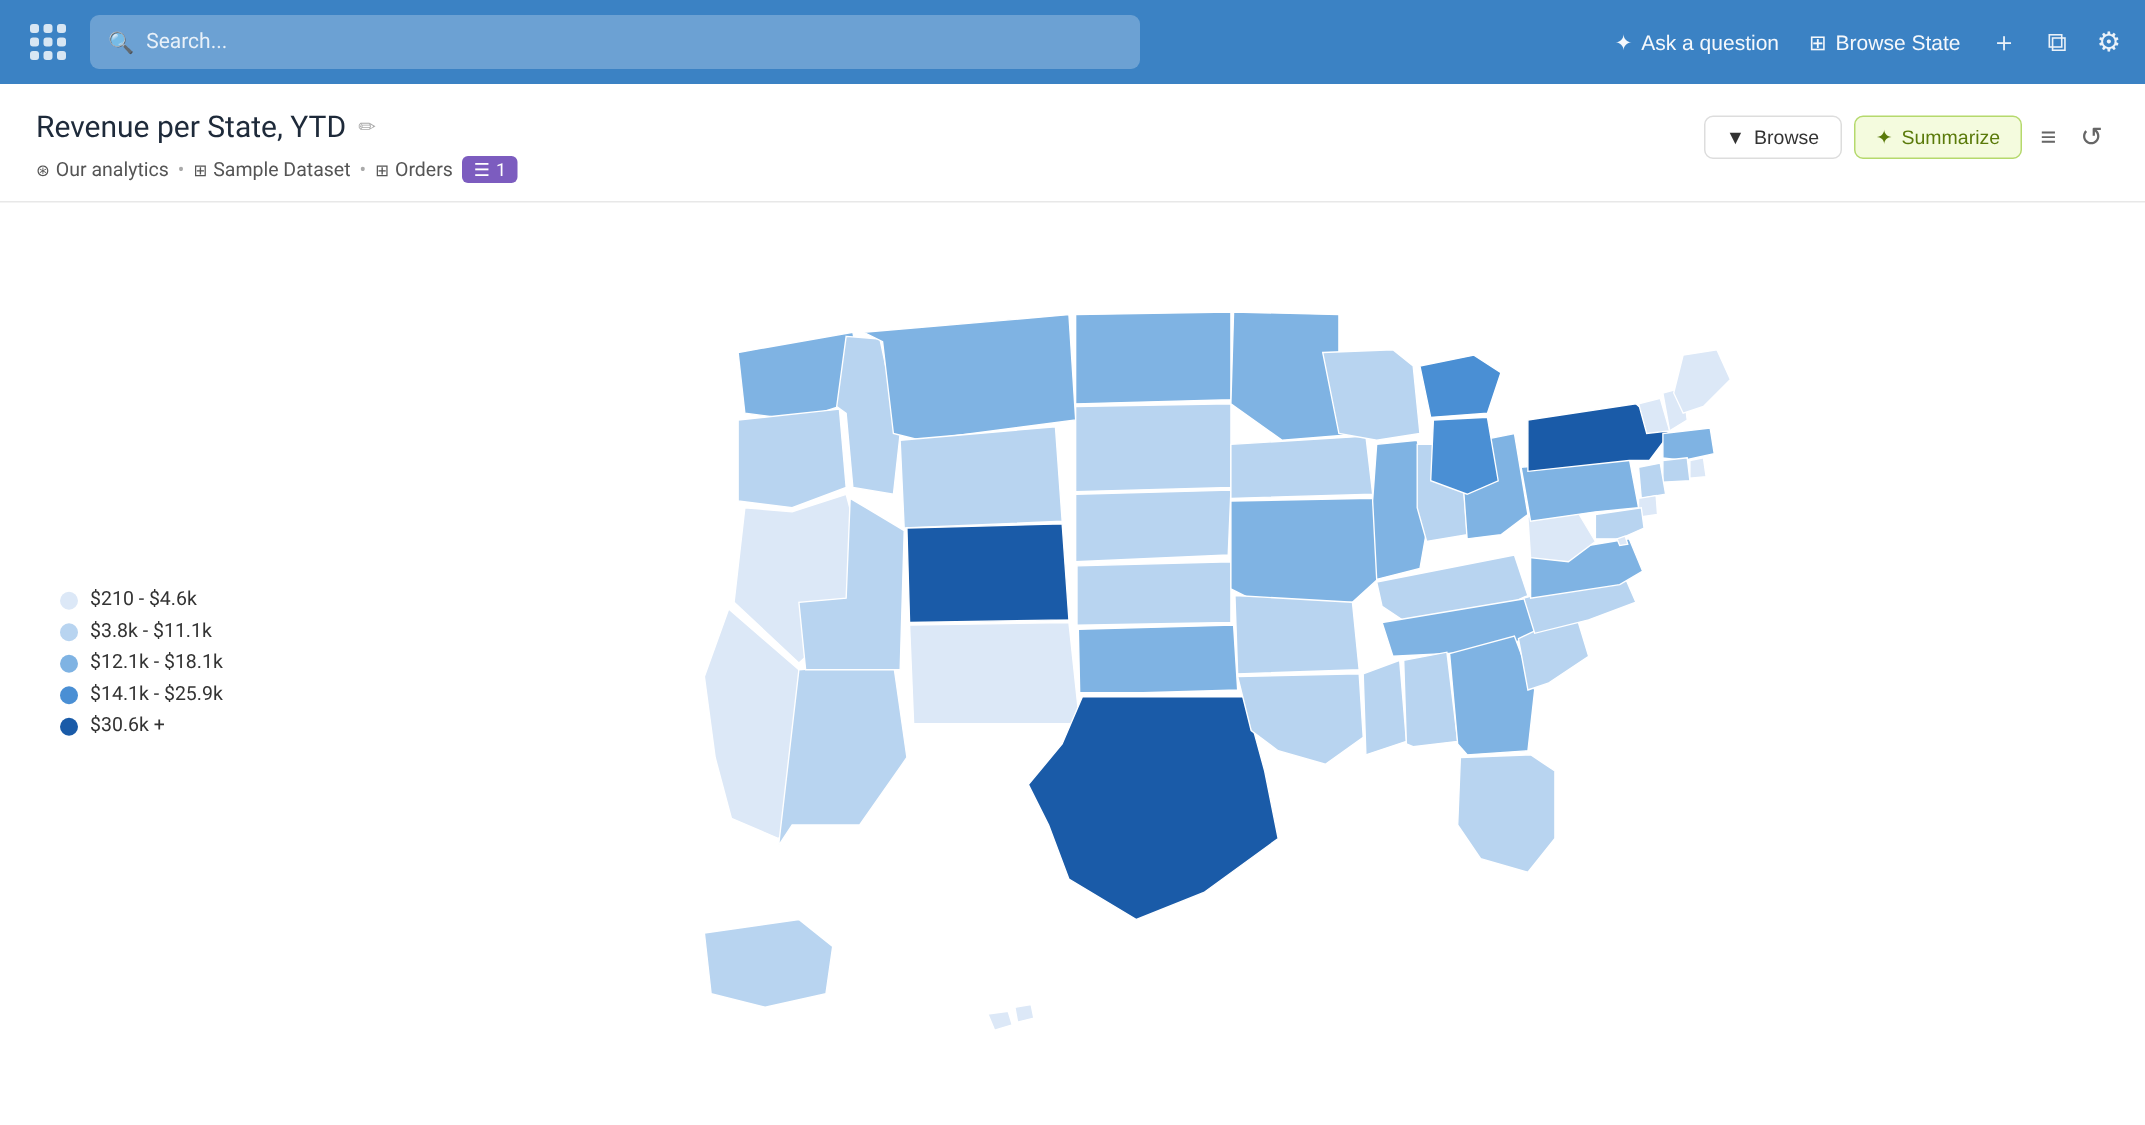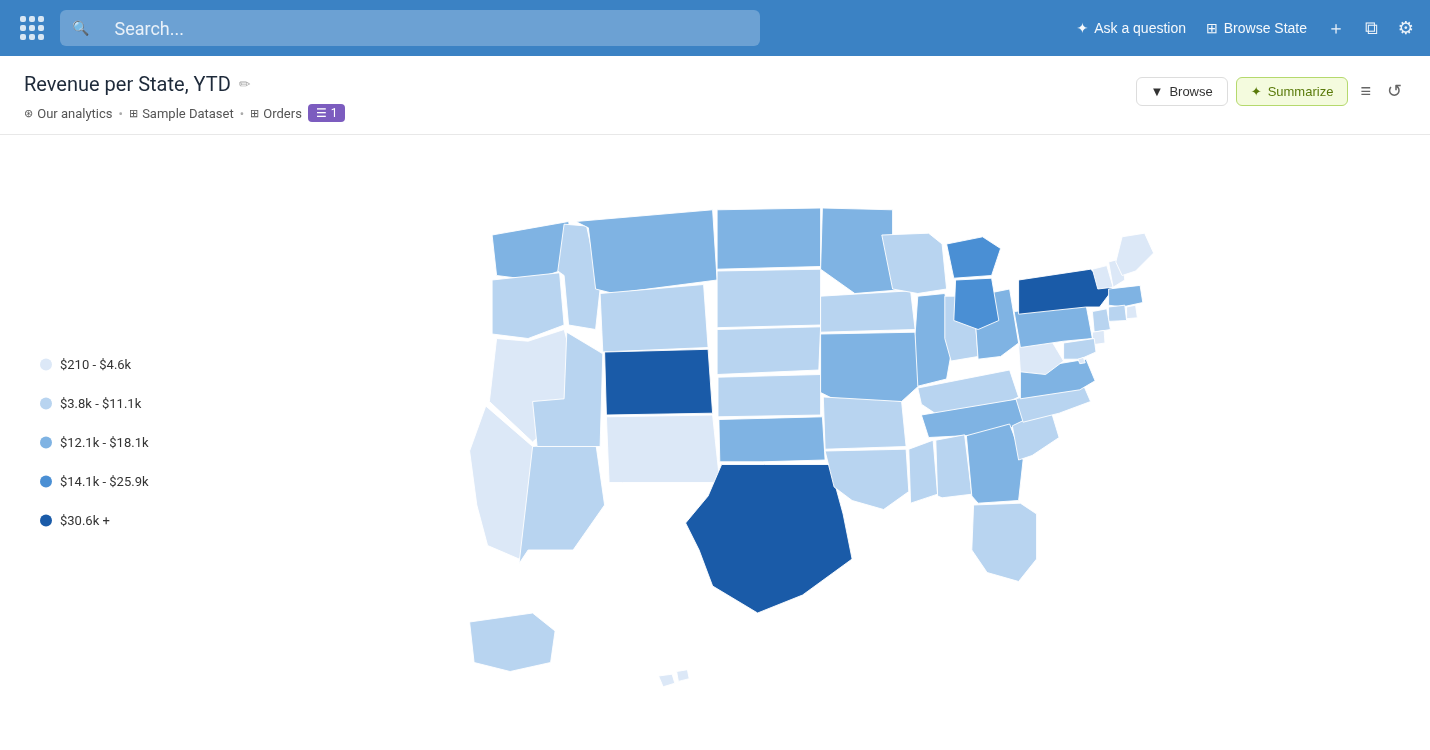--- a/index.html
+++ b/index.html
@@ -35,22 +35,21 @@
       gap: 8px;
       max-width: 700px;
       cursor: text;
     }
     .search-bar .search-icon-svg {
       color: rgba(255,255,255,0.85);
       font-size: 14px;
     }
     .search-placeholder {
       color: rgba(255,255,255,0.85);
-      font-size: 18px;
-      margin-left: 17px;
+      font-size: 14px;
     }
     .topnav-right {
       display: flex;
       align-items: center;
       gap: 20px;
       margin-left: auto;
     }
     .topnav-btn {
       display: flex; align-items: center; gap: 6px;
       color: #fff;
@@ -143,21 +142,21 @@
       height: calc(750px - 56px - 80px);
       overflow: hidden;
     }
 
     
     .legend {
       position: absolute;
       left: 40px;
       top: 50%;
       transform: translateY(-50%);
-      display: flex; flex-direction: column; gap: 24px;
+      display: flex; flex-direction: column; gap: 6px;
       z-index: 10;
     }
     .legend-item {
       display: flex; align-items: center; gap: 8px;
       font-size: 13px; color: #333;
     }
     .legend-dot {
       width: 12px; height: 12px;
       border-radius: 50%;
       flex-shrink: 0;

